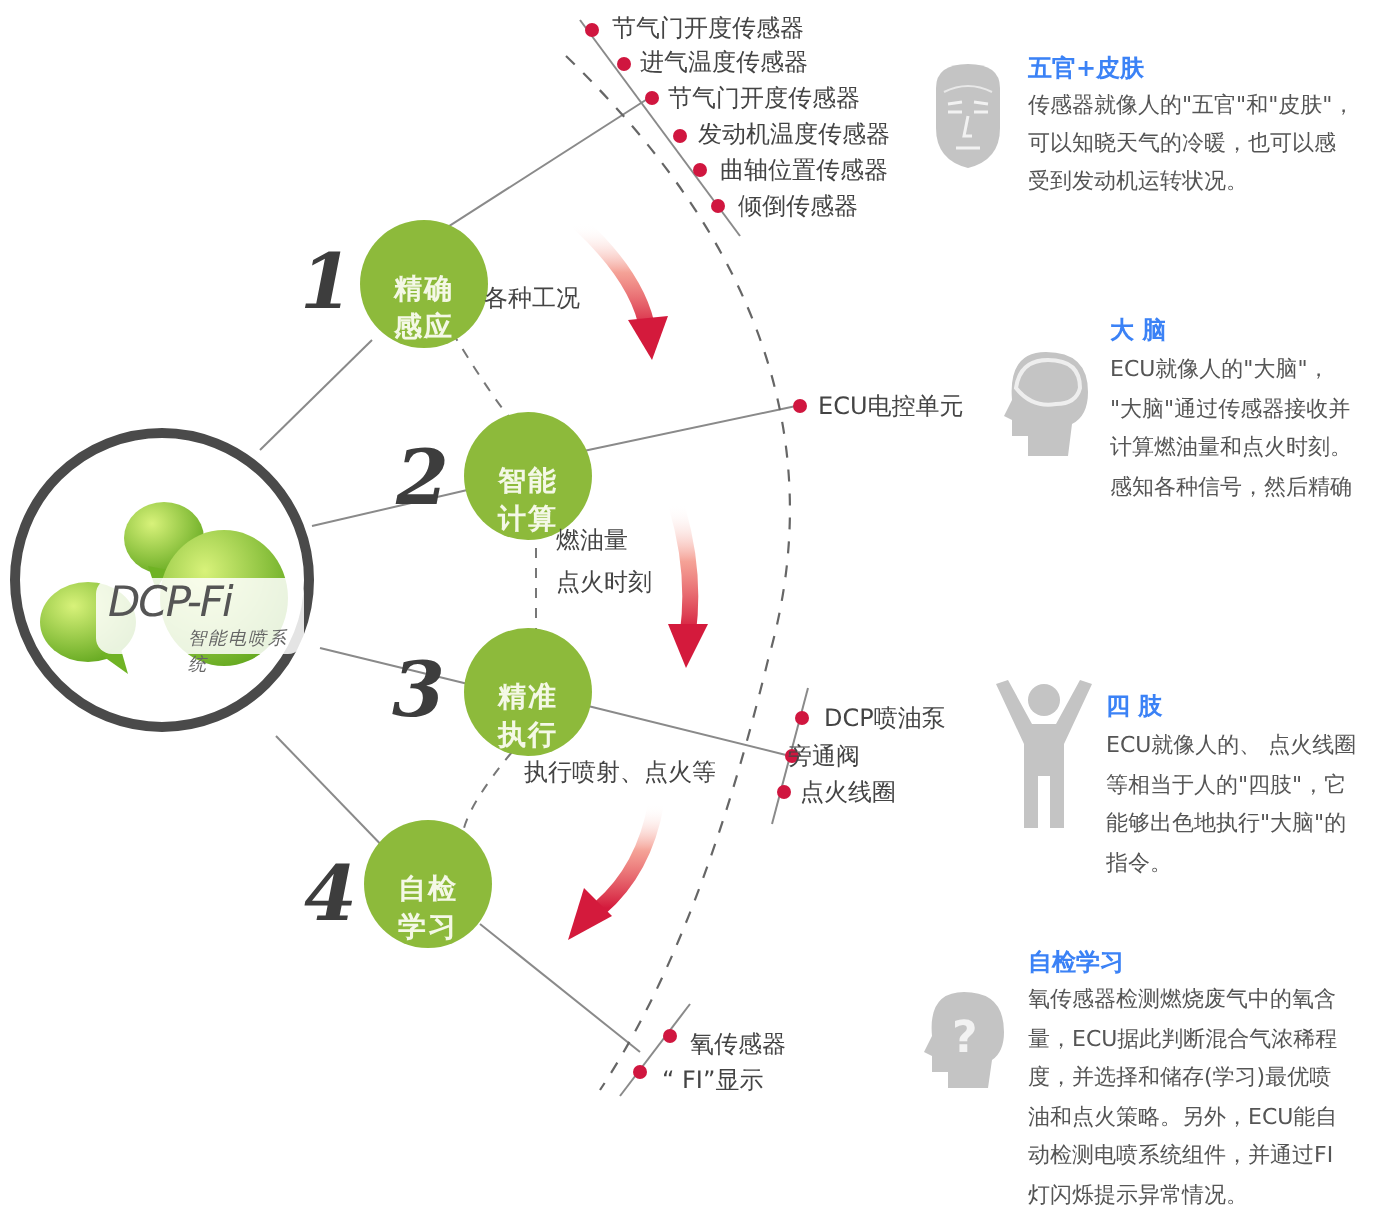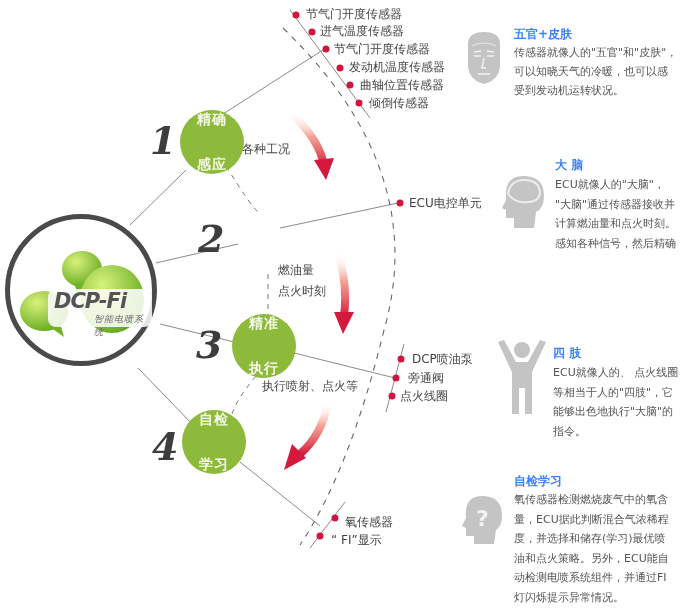--- a/index.html
+++ b/index.html
@@ -3,21 +3,21 @@
 <meta charset="utf-8">
 <style>
   html, body { margin:0; padding:0; background:#ffffff; }
   body { width:688px; height:610px; position:relative; overflow:hidden;
          font-family:"DejaVu Sans","Liberation Sans",sans-serif; color:#3a3a3a; }
   #canvas { position:absolute; left:0; top:0; width:688px; height:610px; }
   .abs { position:absolute; }
   .step-circle { position:absolute; width:64px; height:64px; border-radius:50%;
          background:#8dba3b; color:#f4f8e6; font-weight:bold; font-size:14px;
          line-height:19px; text-align:center; display:flex; flex-direction:column;
-         justify-content:space-between; align-items:center; letter-spacing:1px; }
+         justify-content:flex-end; align-items:center; letter-spacing:1px; }
   .step-num { position:absolute; font-family:"DejaVu Serif","Liberation Serif",serif;
          font-style:italic; font-weight:bold; font-size:38px; color:#3d3d3d; }
   .lbl { position:absolute; font-size:12px; color:#444; white-space:nowrap; line-height:16px; }
   .lbl2 { position:absolute; font-size:12px; color:#444; line-height:21px; white-space:nowrap; }
   .panel-title { position:absolute; font-family:"DejaVu Serif","Liberation Serif",serif;
          font-weight:bold; font-size:12px; color:#3b82f6; white-space:nowrap; }
   .panel-body { position:absolute; font-size:11px; color:#555; line-height:19px; }
   .panel-body div { white-space:nowrap; }
   .logo-wrap { position:absolute; left:5px; top:214px; width:152px; height:152px;
          border-radius:50%; border:5px solid #4a4a4a; background:#fff; box-sizing:border-box; }
@@ -93,32 +93,36 @@
           <stop offset="1" stop-color="#5da41a"></stop>
         </radialGradient>
       </defs>
       <ellipse cx="72" cy="50" rx="20" ry="18" fill="url(#g1)"></ellipse>
       <polygon points="64,64 68,76 74,66" fill="#6fb324"></polygon>
       <ellipse cx="102" cy="80" rx="32" ry="34" fill="url(#g1)"></ellipse>
       <ellipse cx="34" cy="92" rx="24" ry="20" fill="url(#g1)"></ellipse>
       <polygon points="40,108 54,118 50,104" fill="#6fb324"></polygon>
       <rect x="38" y="70" width="104" height="38" rx="8" fill="#ffffff" opacity="0.85"></rect>
     </svg>
-    <div class="abs" style="left:44px;top:70px;font-family:'DejaVu Sans',sans-serif;font-weight:bold;font-style:italic;font-size:21px;color:#555;letter-spacing:-1px;">DCP-Fi</div>
+    <div class="abs" style="left:44px;top:70px;font-family:'DejaVu Sans',sans-serif;font-weight:normal;font-style:italic;font-size:21px;color:#555;letter-spacing:-1px;">DCP-Fi</div>
     <div class="abs" style="left:50px;top:94px;font-size:9px;font-style:italic;color:#666;letter-spacing:1px;margin-left:34px;">智能电喷系统</div>
   </div>
 
   <div class="step-num" style="left:150px;top:118px">1</div>
   <div class="step-num" style="left:198px;top:216px">2</div>
   <div class="step-num" style="left:196px;top:322px">3</div>
   <div class="step-num" style="left:152px;top:424px">4</div>
 
   <div class="step-circle" style="left:180px;top:110px">
     <span>精确</span>
     <span>感应</span>
+  </div>
+  <div class="step-circle" style="left:232px;top:206px">
+    <span>智能</span>
+    <span>计算</span>
   </div>
   <div class="step-circle" style="left:232px;top:314px">
     <span>精准</span>
     <span>执行</span>
   </div>
   <div class="step-circle" style="left:182px;top:410px">
     <span>自检</span>
     <span>学习</span>
   </div>
 
@@ -132,21 +136,21 @@
   <div class="lbl" style="left:306px;top:6px">节气门开度传感器</div>
   <div class="lbl" style="left:320px;top:23px">进气温度传感器</div>
   <div class="lbl" style="left:334px;top:41px">节气门开度传感器</div>
   <div class="lbl" style="left:349px;top:59px">发动机温度传感器</div>
   <div class="lbl" style="left:360px;top:77px">曲轴位置传感器</div>
   <div class="lbl" style="left:369px;top:95px">倾倒传感器</div>
 
   <div class="lbl" style="left:409px;top:195px">ECU电控单元</div>
 
   <div class="lbl" style="left:412px;top:351px">DCP喷油泵</div>
-  <div class="lbl" style="left:408px;top:370px">旁通阀</div>
+  <div class="lbl" style="left:394px;top:370px">旁通阀</div>
   <div class="lbl" style="left:400px;top:388px">点火线圈</div>
 
   <div class="lbl" style="left:345px;top:514px">氧传感器</div>
   <div class="lbl" style="left:331px;top:532px">“ FI”显示</div>
 
   <svg class="abs" style="left:462px;top:30px" width="44" height="56">
     <path d="M6 14 Q6 2 22 2 Q38 2 38 14 L38 34 Q38 50 22 54 Q6 50 6 34 Z" fill="#c4c4c4"></path>
     <path d="M12 22 L19 21 M25 21 L32 22 M12 26 L19 26 M25 26 L32 26 M22 28 L20 38 L24 38 M16 44 L28 44" stroke="#f2f2f2" stroke-width="1.5" fill="none"></path>
     <path d="M10 16 Q22 10 34 16" stroke="#e8e8e8" stroke-width="1" fill="none"></path>
   </svg>

